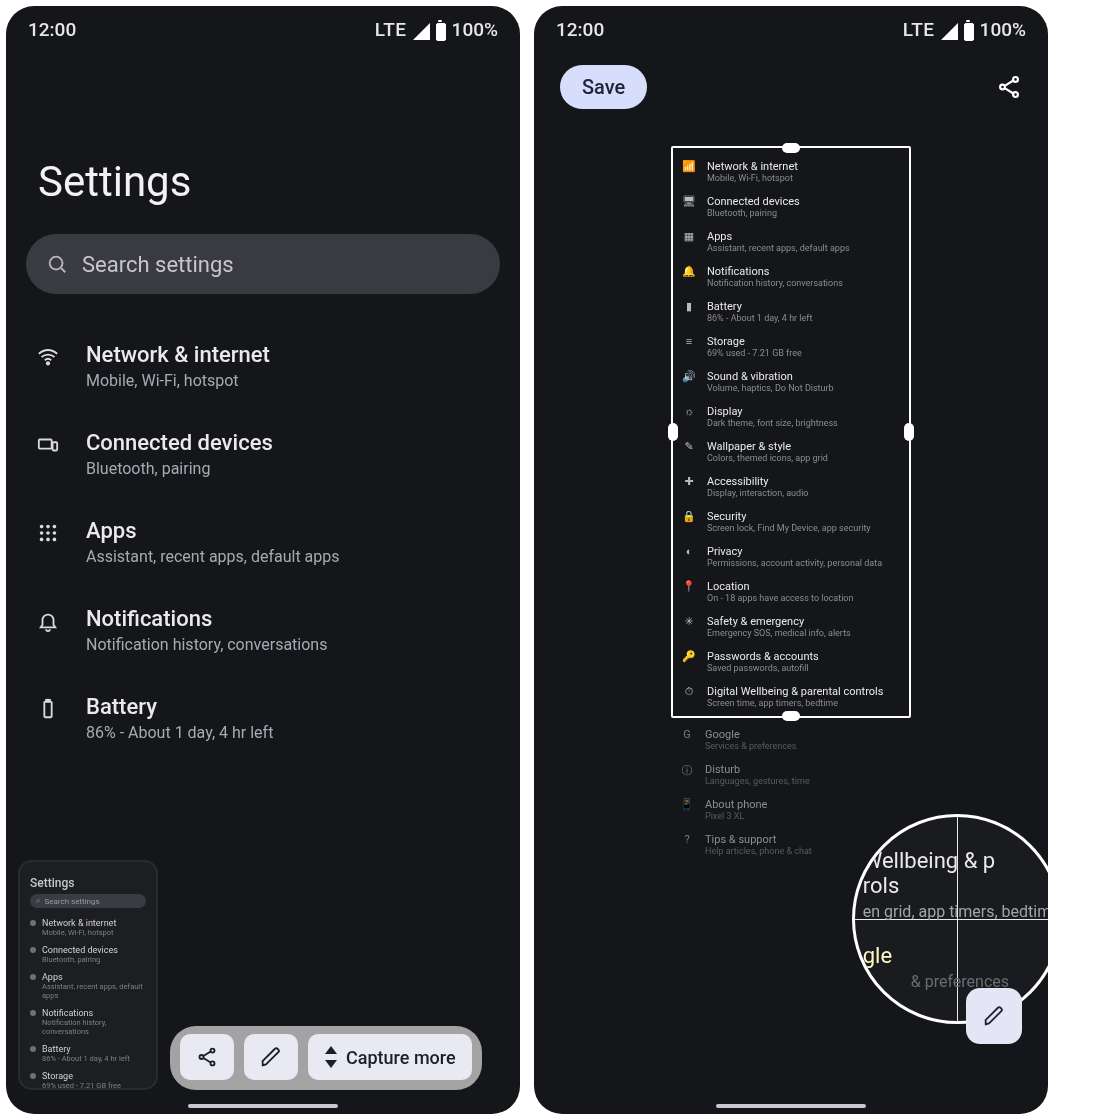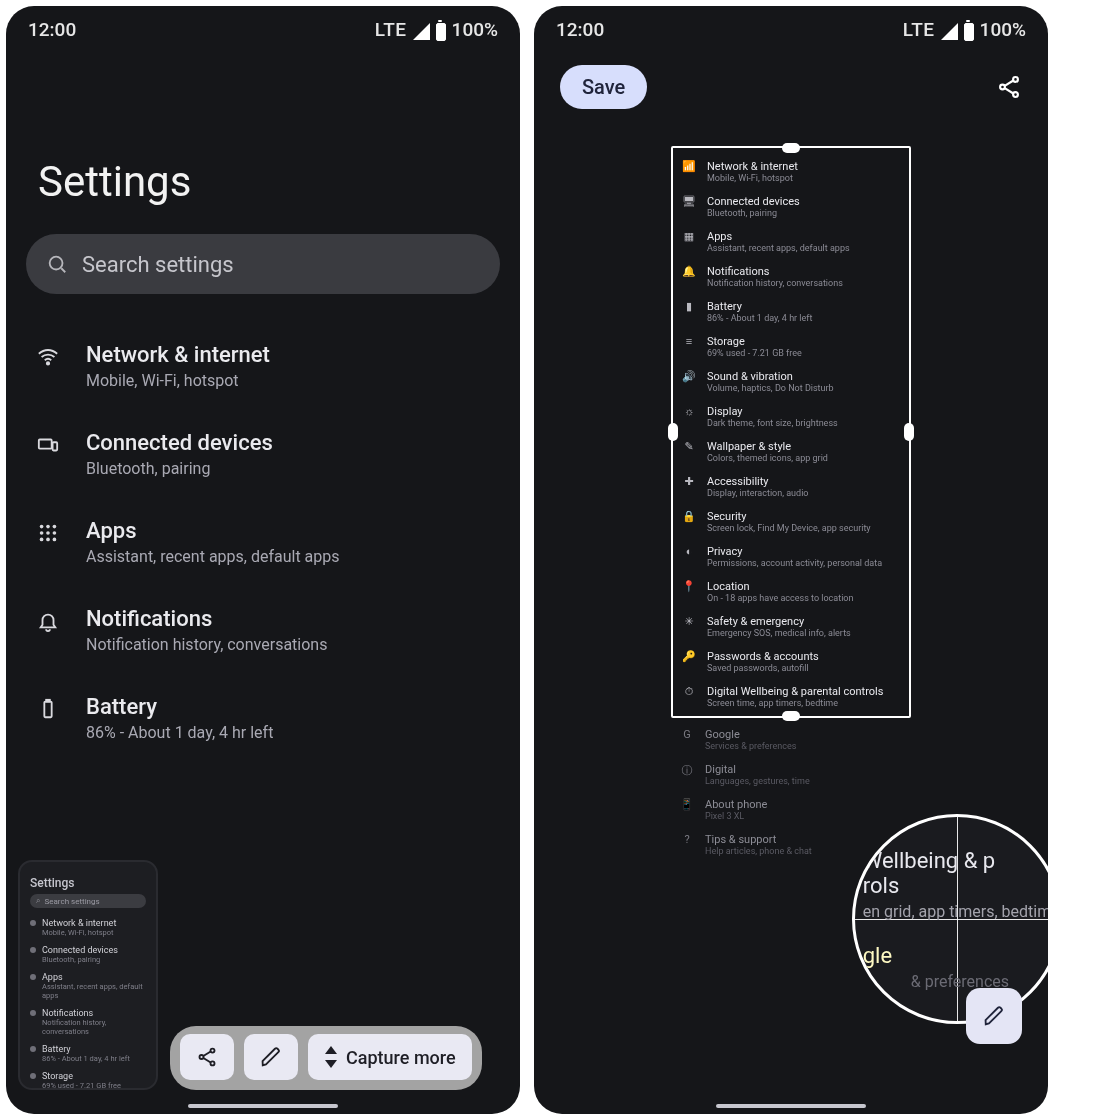--- a/index.html
+++ b/index.html
@@ -428,21 +428,21 @@
           <div class="mrow">
             <span class="micon">G</span>
     <span class="mcol">
               <div class="m1">Google</div>
     <div class="m2">Services &amp; preferences</div>
             </span>
           </div>
           <div class="mrow">
             <span class="micon">ⓘ</span>
     <span class="mcol">
-              <div class="m1">Digital</div>
+              <div class="m1">Disturb</div>
     <div class="m2">Languages, gestures, time</div>
             </span>
           </div>
           <div class="mrow">
             <span class="micon">📱</span>
     <span class="mcol">
               <div class="m1">About phone</div>
     <div class="m2">Pixel 3 XL</div>
             </span>
           </div>

